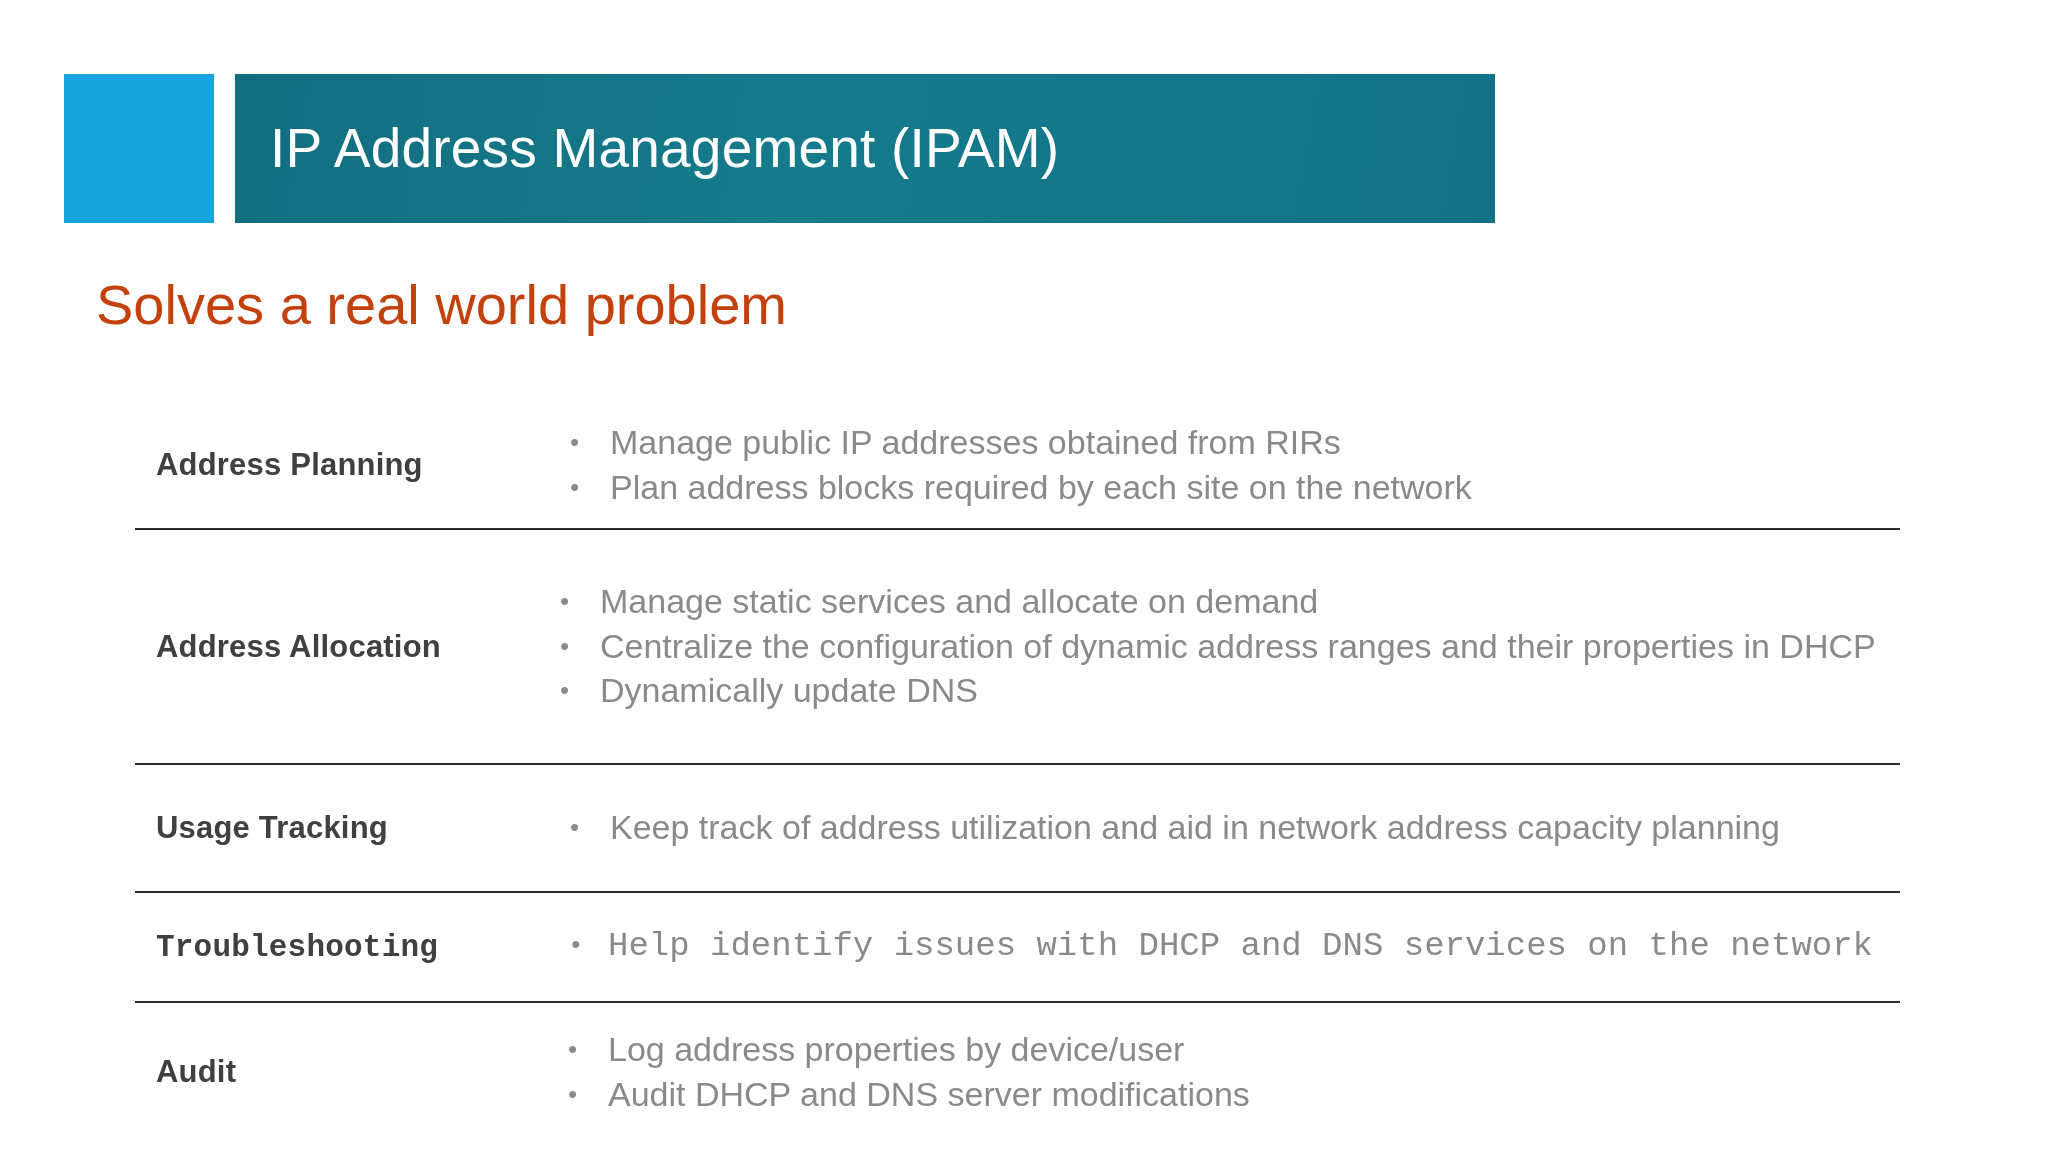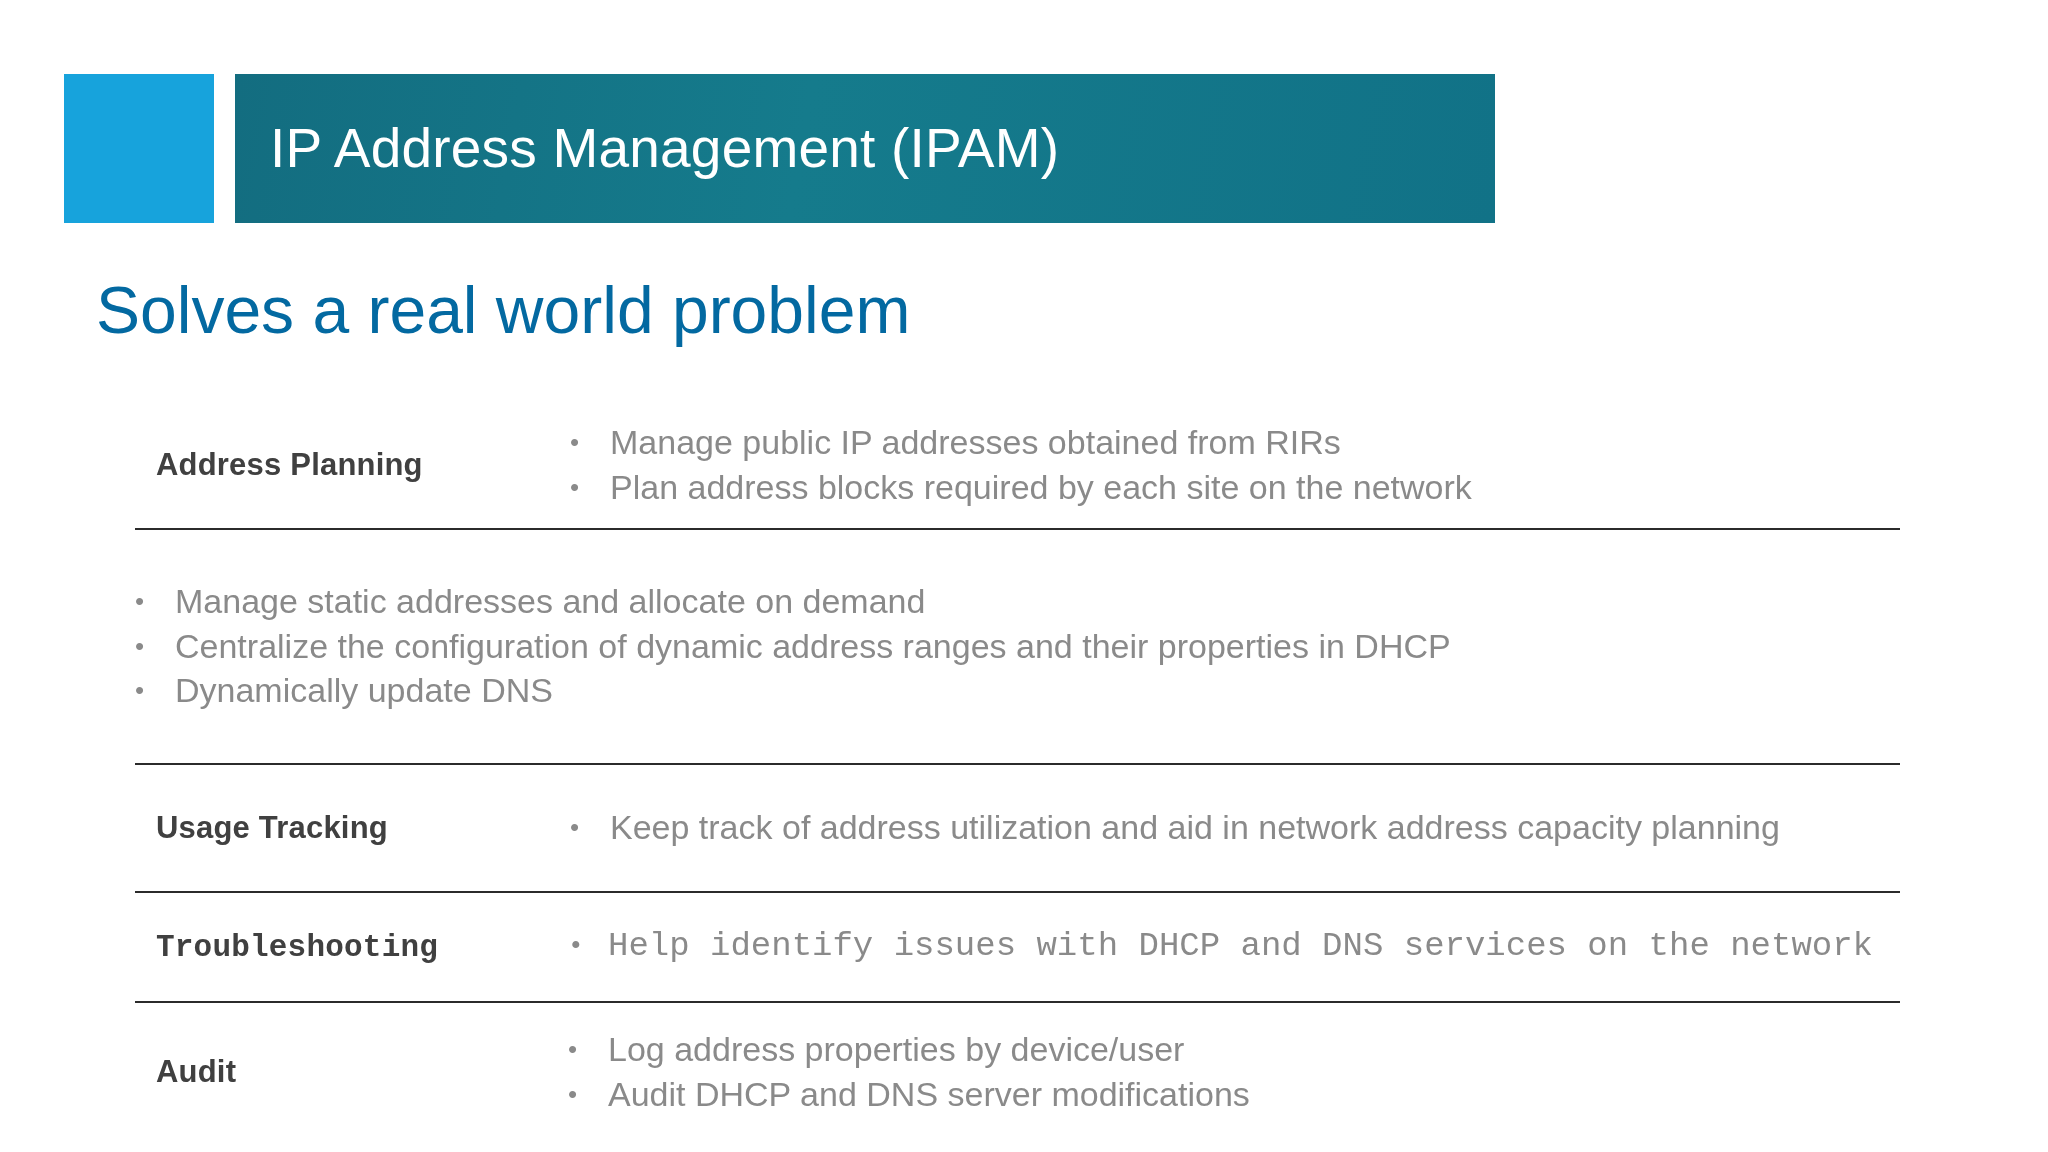--- a/index.html
+++ b/index.html
@@ -51,23 +51,23 @@
     font-weight: 400;
     letter-spacing: 0.2px;
     white-space: nowrap;
   }
 
   
   #subtitle {
     position: absolute;
     left: 96px;
     top: 272px;
-    font-size: 66px;
+    font-size: 56px;
     font-weight: 400;
-    color: #0369a1;
+    color: #c2410c;
     letter-spacing: 0px;
     white-space: nowrap;
   }
 
   
   #content-table {
     position: absolute;
     left: 135px;
     top: 398px;
     width: 1765px;
@@ -149,24 +149,25 @@
         <span class="bullet-text">Manage public IP addresses obtained from RIRs</span>
       </div>
       <div class="bullet-line">
         <span class="bullet-glyph">•</span>
         <span class="bullet-text">Plan address blocks required by each site on the network</span>
       </div>
     </div>
   </div>
 
   <div class="table-row" id="row-address-allocation">
-    <div class="row-bullets">
-      <div class="bullet-line">
-        <span class="bullet-glyph">•</span>
-        <span class="bullet-text">Manage static addresses and allocate on demand</span>
+    <div class="row-label">Address Allocation</div>
+    <div class="row-bullets">
+      <div class="bullet-line">
+        <span class="bullet-glyph">•</span>
+        <span class="bullet-text">Manage static services and allocate on demand</span>
       </div>
       <div class="bullet-line">
         <span class="bullet-glyph">•</span>
         <span class="bullet-text">Centralize the configuration of dynamic address ranges and their properties in DHCP</span>
       </div>
       <div class="bullet-line">
         <span class="bullet-glyph">•</span>
         <span class="bullet-text">Dynamically update DNS</span>
       </div>
     </div>

